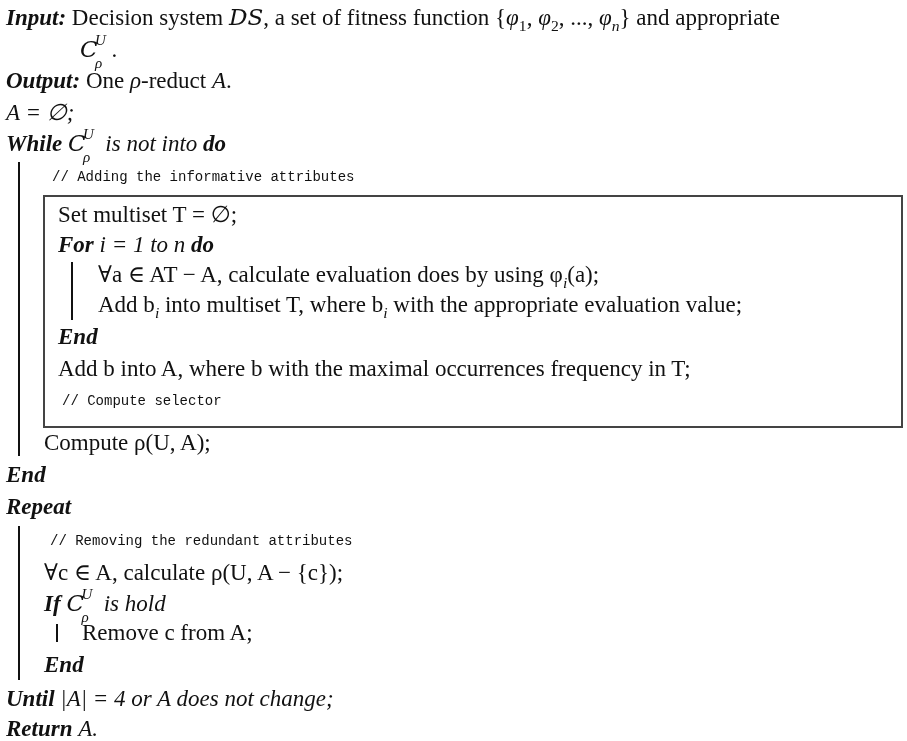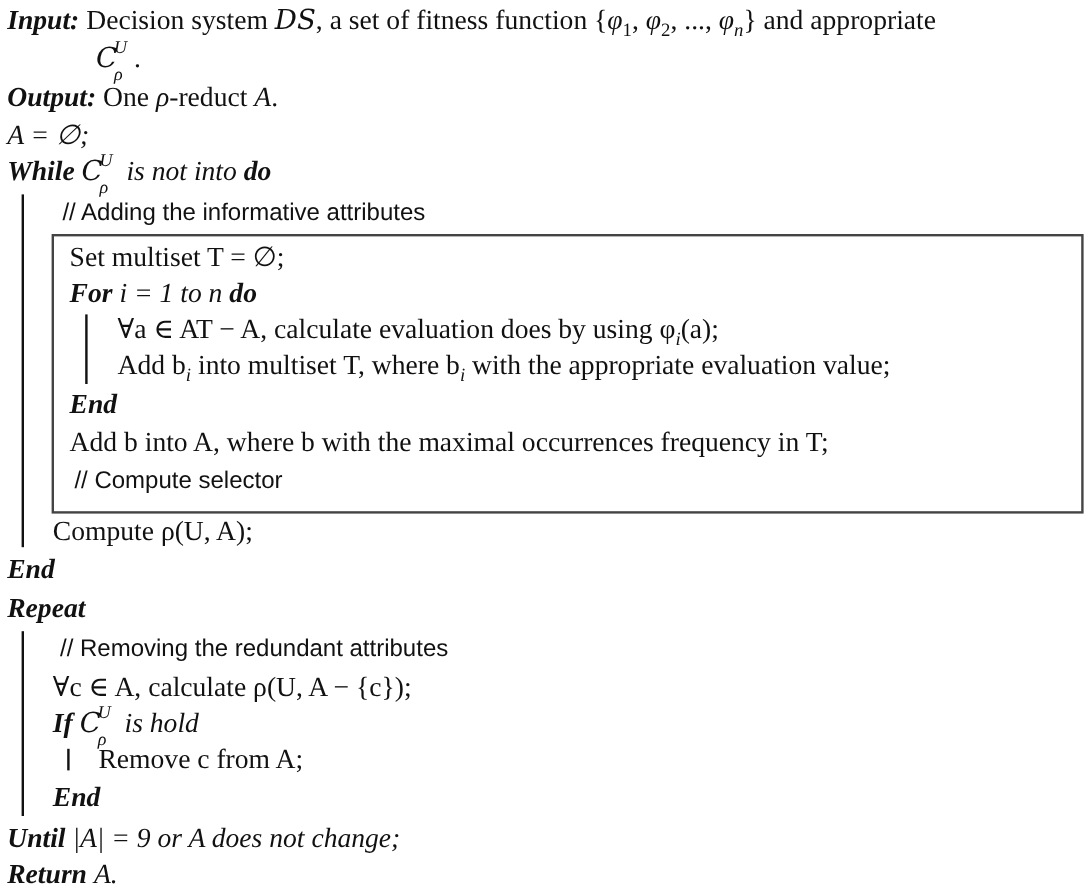--- a/index.html
+++ b/index.html
@@ -1,21 +1,21 @@
 <!DOCTYPE html>
 <html><head>
 <meta charset="utf-8">
 <style>
   html, body { margin: 0; padding: 0; background: #ffffff; }
   body { width: 907px; height: 741px; overflow: hidden; position: relative;
          font-family: "Liberation Serif", "DejaVu Serif", serif; color: #111; font-size: 23px; }
   .ln { position: absolute; left: 0; white-space: nowrap; line-height: 30px; }
   .kw { font-weight: bold; font-style: italic; }
   .it { font-style: italic; }
-  .mono { font-family: Liberation Sans, sans-serif; font-size: 20px; }
+  .mono { font-family: Liberation Mono, monospace; font-size: 14px; }
   .cal { font-family: "DejaVu Serif", serif; font-style: italic; }
   sub, sup { font-size: 0.68em; line-height: 0; }
   .csym { position: relative; display: inline-block; margin-right: 14px; }
   .csym .sp { position: absolute; left: 15px; top: -9px; font-size: 15px; font-style: italic; }
   .csym .sb { position: absolute; left: 15px; top: 14px; font-size: 15px; font-style: italic; }
   .vbar { position: absolute; width: 2px; background: #111; }
   .box { position: absolute; border: 2px solid #444; }
 </style>
 </head>
 <body>
@@ -77,19 +77,19 @@
   <span class="kw">If</span>
   <span class="csym"><span class="cal">C</span><span class="sp">U</span><span class="sb">ρ</span></span>
   <span class="it">is hold</span>
 </div>
 <div class="vbar" style="left:56px;top:624px;height:18px;width:1.5px;"></div>
 <div class="ln" style="top:618px;left:82px;">Remove c from A;</div>
 <div class="ln kw" style="top:650px;left:44px;">End</div>
 
 <div class="ln" style="top:684px;left:6px;">
   <span class="kw">Until</span>
-  <span class="it">|A| = 9</span>
+  <span class="it">|A| = 4</span>
   <span class="it">or A does not change;</span>
 </div>
 <div class="ln" style="top:714px;left:6px;">
   <span class="kw">Return</span>
   <span class="it">A.</span>
 </div>
 
 </body></html>

